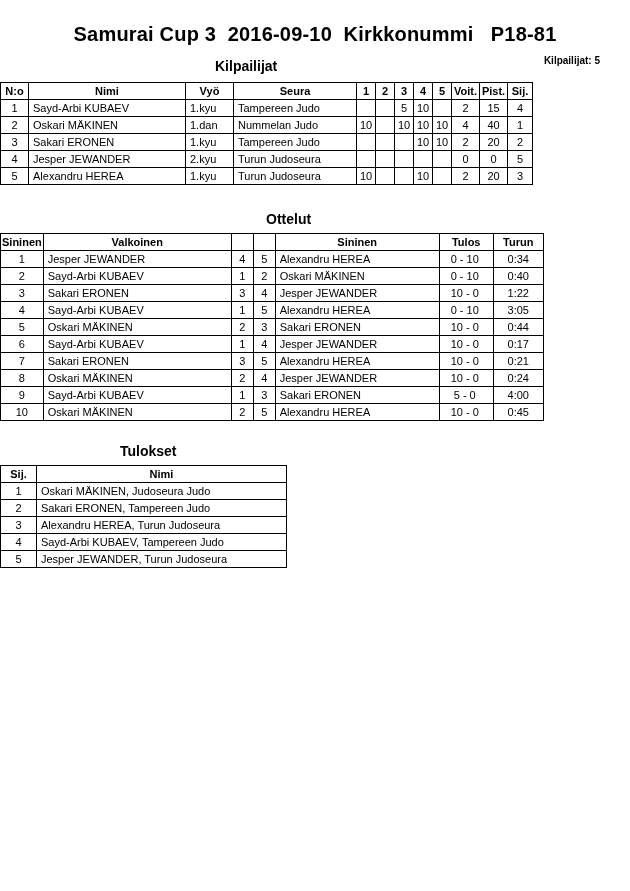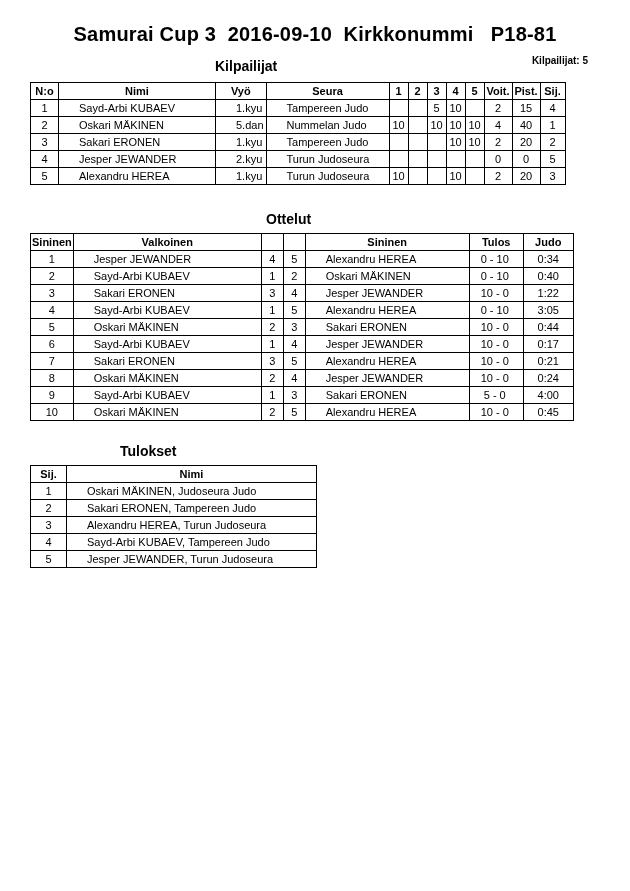--- a/index.html
+++ b/index.html
@@ -8,39 +8,39 @@
     width:630px; height:891px;
     font-family:"Liberation Sans", sans-serif;
     color:#000; position:relative; overflow:hidden;
   }
   .title {
     padding-top:22px; text-align:center;
     font-size:20px; font-weight:bold; line-height:24px;
     white-space:pre; letter-spacing:0.2px;
   }
   .count {
-    position:absolute; top:55px; right:42px;
+    position:absolute; top:55px; right:30px;
     font-size:10px; font-weight:bold;
   }
   h2 { font-size:14px; font-weight:bold; line-height:17px; }
   .h-k { margin:12px 0 7px 215px; }
   .h-o { margin:26px 8px 5px 266px; }
   .h-t { margin:22px 16px 5px 120px; }
-  table { border-collapse:collapse; table-layout:fixed; margin-left:30px; border:1.5px solid #000; }
+  table { border-collapse:collapse; table-layout:fixed; border:1.5px solid #000; }
   th, td {
     border:1px solid #000;
     font-size:11px; height:17px; line-height:15px;
     padding:0 2px; overflow:hidden; white-space:nowrap;
     text-align:left; vertical-align:middle;
   }
   th { font-weight:bold; text-align:center; padding:0 1px; }
   th.ov { overflow:visible; }
   td.c { text-align:center; }
   td.r { text-align:center; padding-right:5px; }
-  td.nm { padding-left:20px; }
+  td.nm { padding-left:4px; }
 </style>
 </head>
 <body>
 
 <div class="title">Samurai Cup 3  2016-09-10  Kirkkonummi   P18-81</div>
 <div class="count">Kilpailijat: 5</div>
 
 <h2 class="h-k">Kilpailijat</h2>
 <table>
   <colgroup>
@@ -84,21 +84,21 @@
       <td class="c">5</td>
       <td class="c">10</td>
       <td class="c"></td>
       <td class="c">2</td>
       <td class="c">15</td>
       <td class="c">4</td>
     </tr>
     <tr>
       <td class="c">2</td>
       <td class="nm">Oskari MÄKINEN</td>
-      <td class="nm">5.dan</td>
+      <td class="nm">1.dan</td>
       <td class="nm">Nummelan Judo</td>
       <td class="c">10</td>
       <td class="c"></td>
       <td class="c">10</td>
       <td class="c">10</td>
       <td class="c">10</td>
       <td class="c">4</td>
       <td class="c">40</td>
       <td class="c">1</td>
     </tr>
@@ -159,21 +159,21 @@
       <col style="width:50px">
   </colgroup>
   <thead>
     <tr>
       <th class="ov">Sininen</th>
       <th>Valkoinen</th>
       <th></th>
       <th></th>
       <th>Sininen</th>
       <th>Tulos</th>
-      <th>Judo</th>
+      <th>Turun</th>
     </tr>
   </thead>
   <tbody>
     <tr>
       <td class="c">1</td>
       <td class="nm">Jesper JEWANDER</td>
       <td class="c">4</td>
       <td class="c">5</td>
       <td class="nm">Alexandru HEREA</td>
       <td class="r">0 - 10</td>

